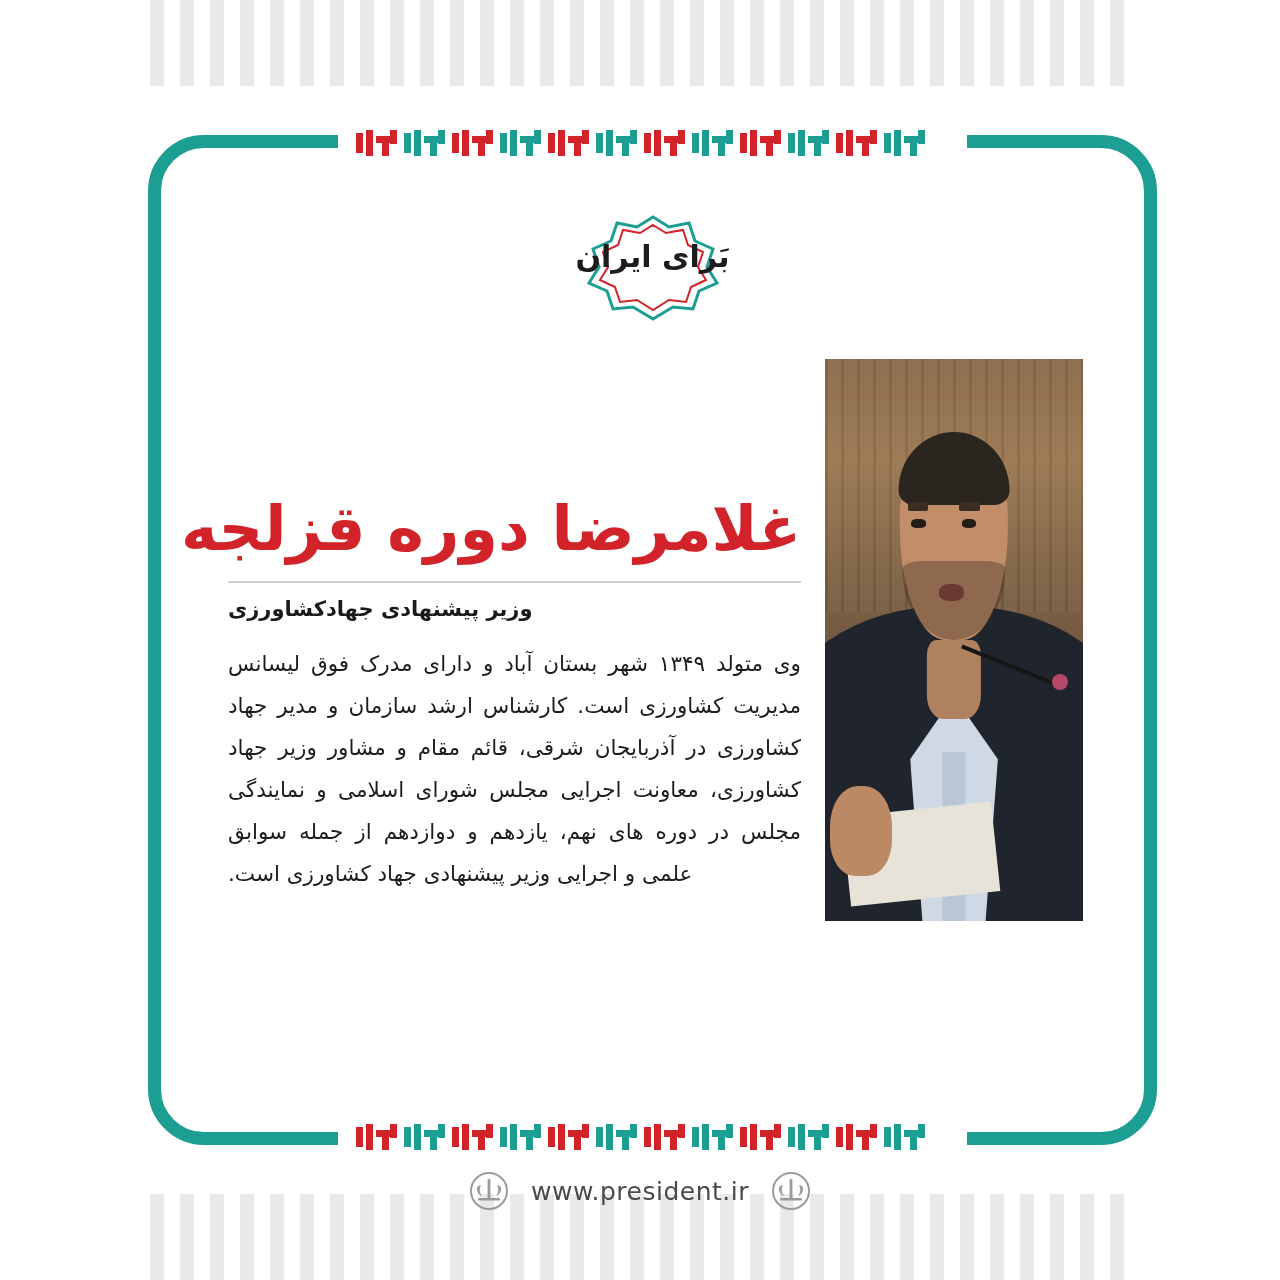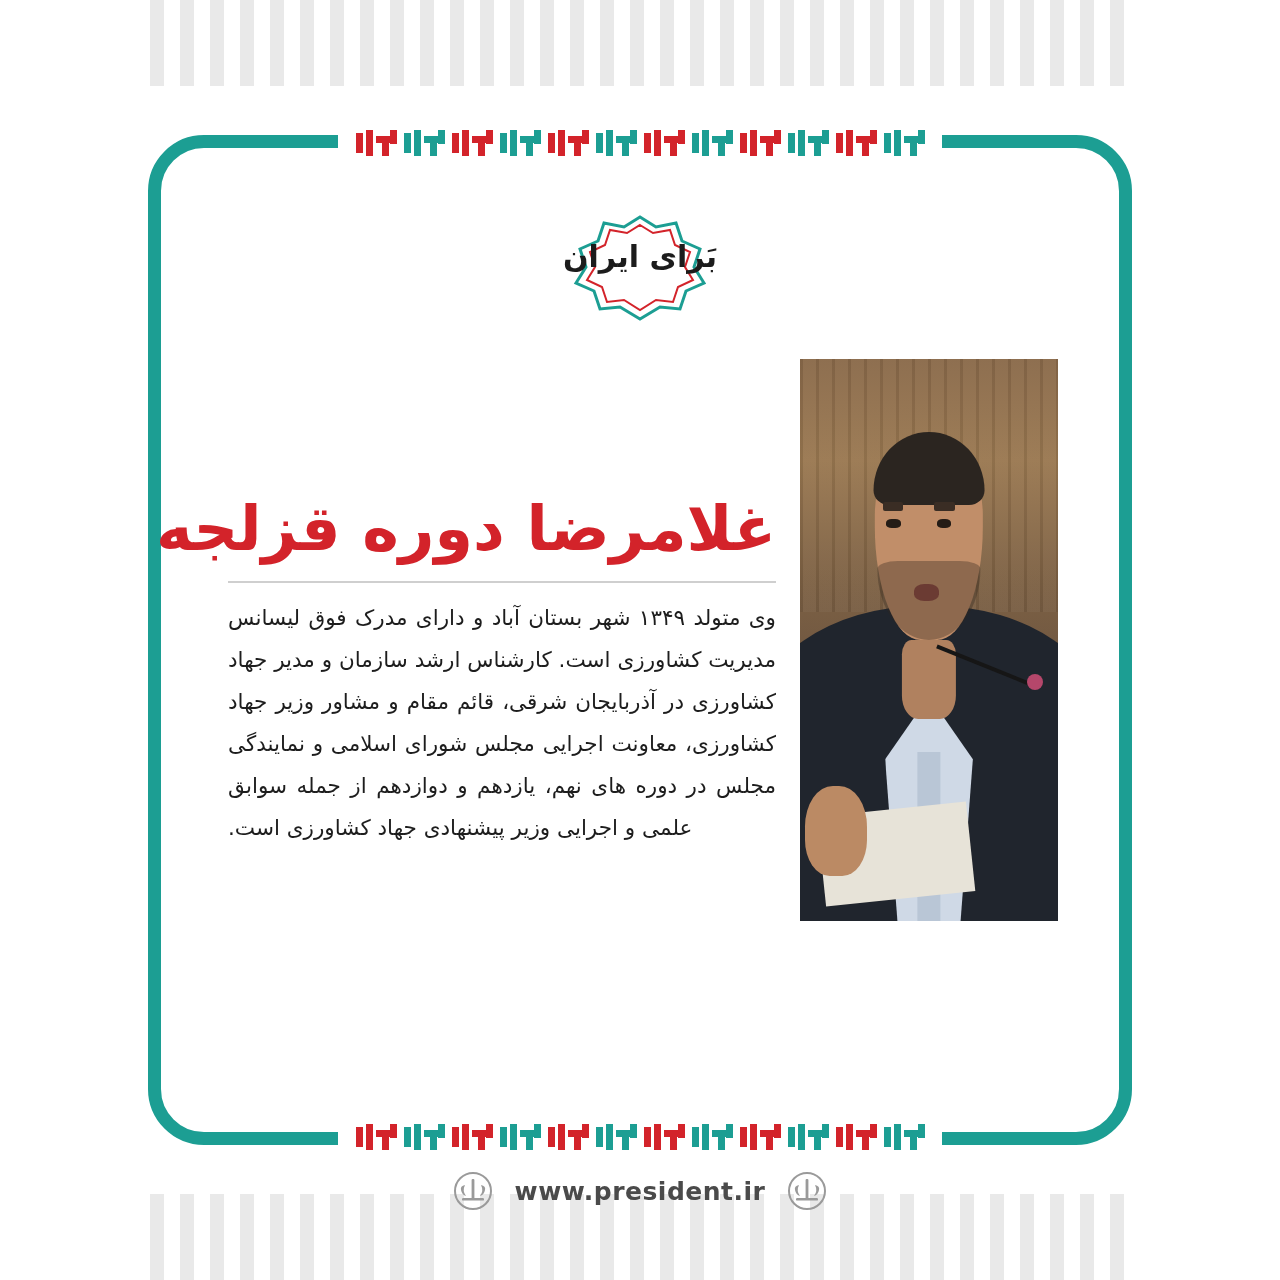--- a/index.html
+++ b/index.html
@@ -48,20 +48,21 @@
     background: #ffffff;
   }
 
   
   .card {
     position: absolute;
     left: 148px;
     top: 135px;
     width: 984px;
     height: 1010px;
+    padding-left: 25px;
   }
   .frame {
     position: absolute;
     inset: 0;
     border: 13px solid #1c9e93;
     border-radius: 56px;
     box-sizing: border-box;
   }
   
   .frame-gap-top {
@@ -356,21 +357,21 @@
     left: 0; right: 0;
     top: 1168px;
     height: 46px;
     display: flex;
     align-items: center;
     justify-content: center;
     gap: 22px;
   }
   .footer .url {
     font-size: 25px;
-    font-weight: bold;
+    font-weight: normal;
     color: #4a4a4a;
     letter-spacing: .5px;
     direction: ltr;
   }
   .emblem {
     width: 40px;
     height: 40px;
     position: relative;
     color: #9a9a9a;
   }
@@ -589,20 +590,21 @@
     <div class="mouth"></div>
     <div class="mic-stand"></div>
     <div class="mic-head"></div>
     <div class="paper"></div>
     <div class="hand"></div>
   </div>
 
   <div class="content">
     <div class="name-line">غلامرضا دوره قزلجه</div>
     <div class="divider"></div>
+    <div class="role">وزیر پیشنهادی جهادکشاورزی</div>
     <div class="bio">وی متولد ۱۳۴۹ شهر بستان آباد و  دارای مدرک فوق لیسانس مدیریت کشاورزی است. کارشناس ارشد سازمان و مدیر جهاد کشاورزی در آذربایجان شرقی، قائم مقام و مشاور وزیر جهاد کشاورزی، معاونت اجرایی مجلس شورای اسلامی و نمایندگی مجلس در دوره های نهم، یازدهم و دوازدهم از جمله سوابق علمی و اجرایی وزیر پیشنهادی جهاد کشاورزی است.</div>
   </div>
 
 </div>
 
 <div class="footer">
   <div class="emblem">
     <svg viewBox="0 0 40 40" width="40" height="40">
       <circle cx="20" cy="20" r="18" fill="none" stroke="#9a9a9a" stroke-width="2"></circle>
       <g fill="#9a9a9a">

